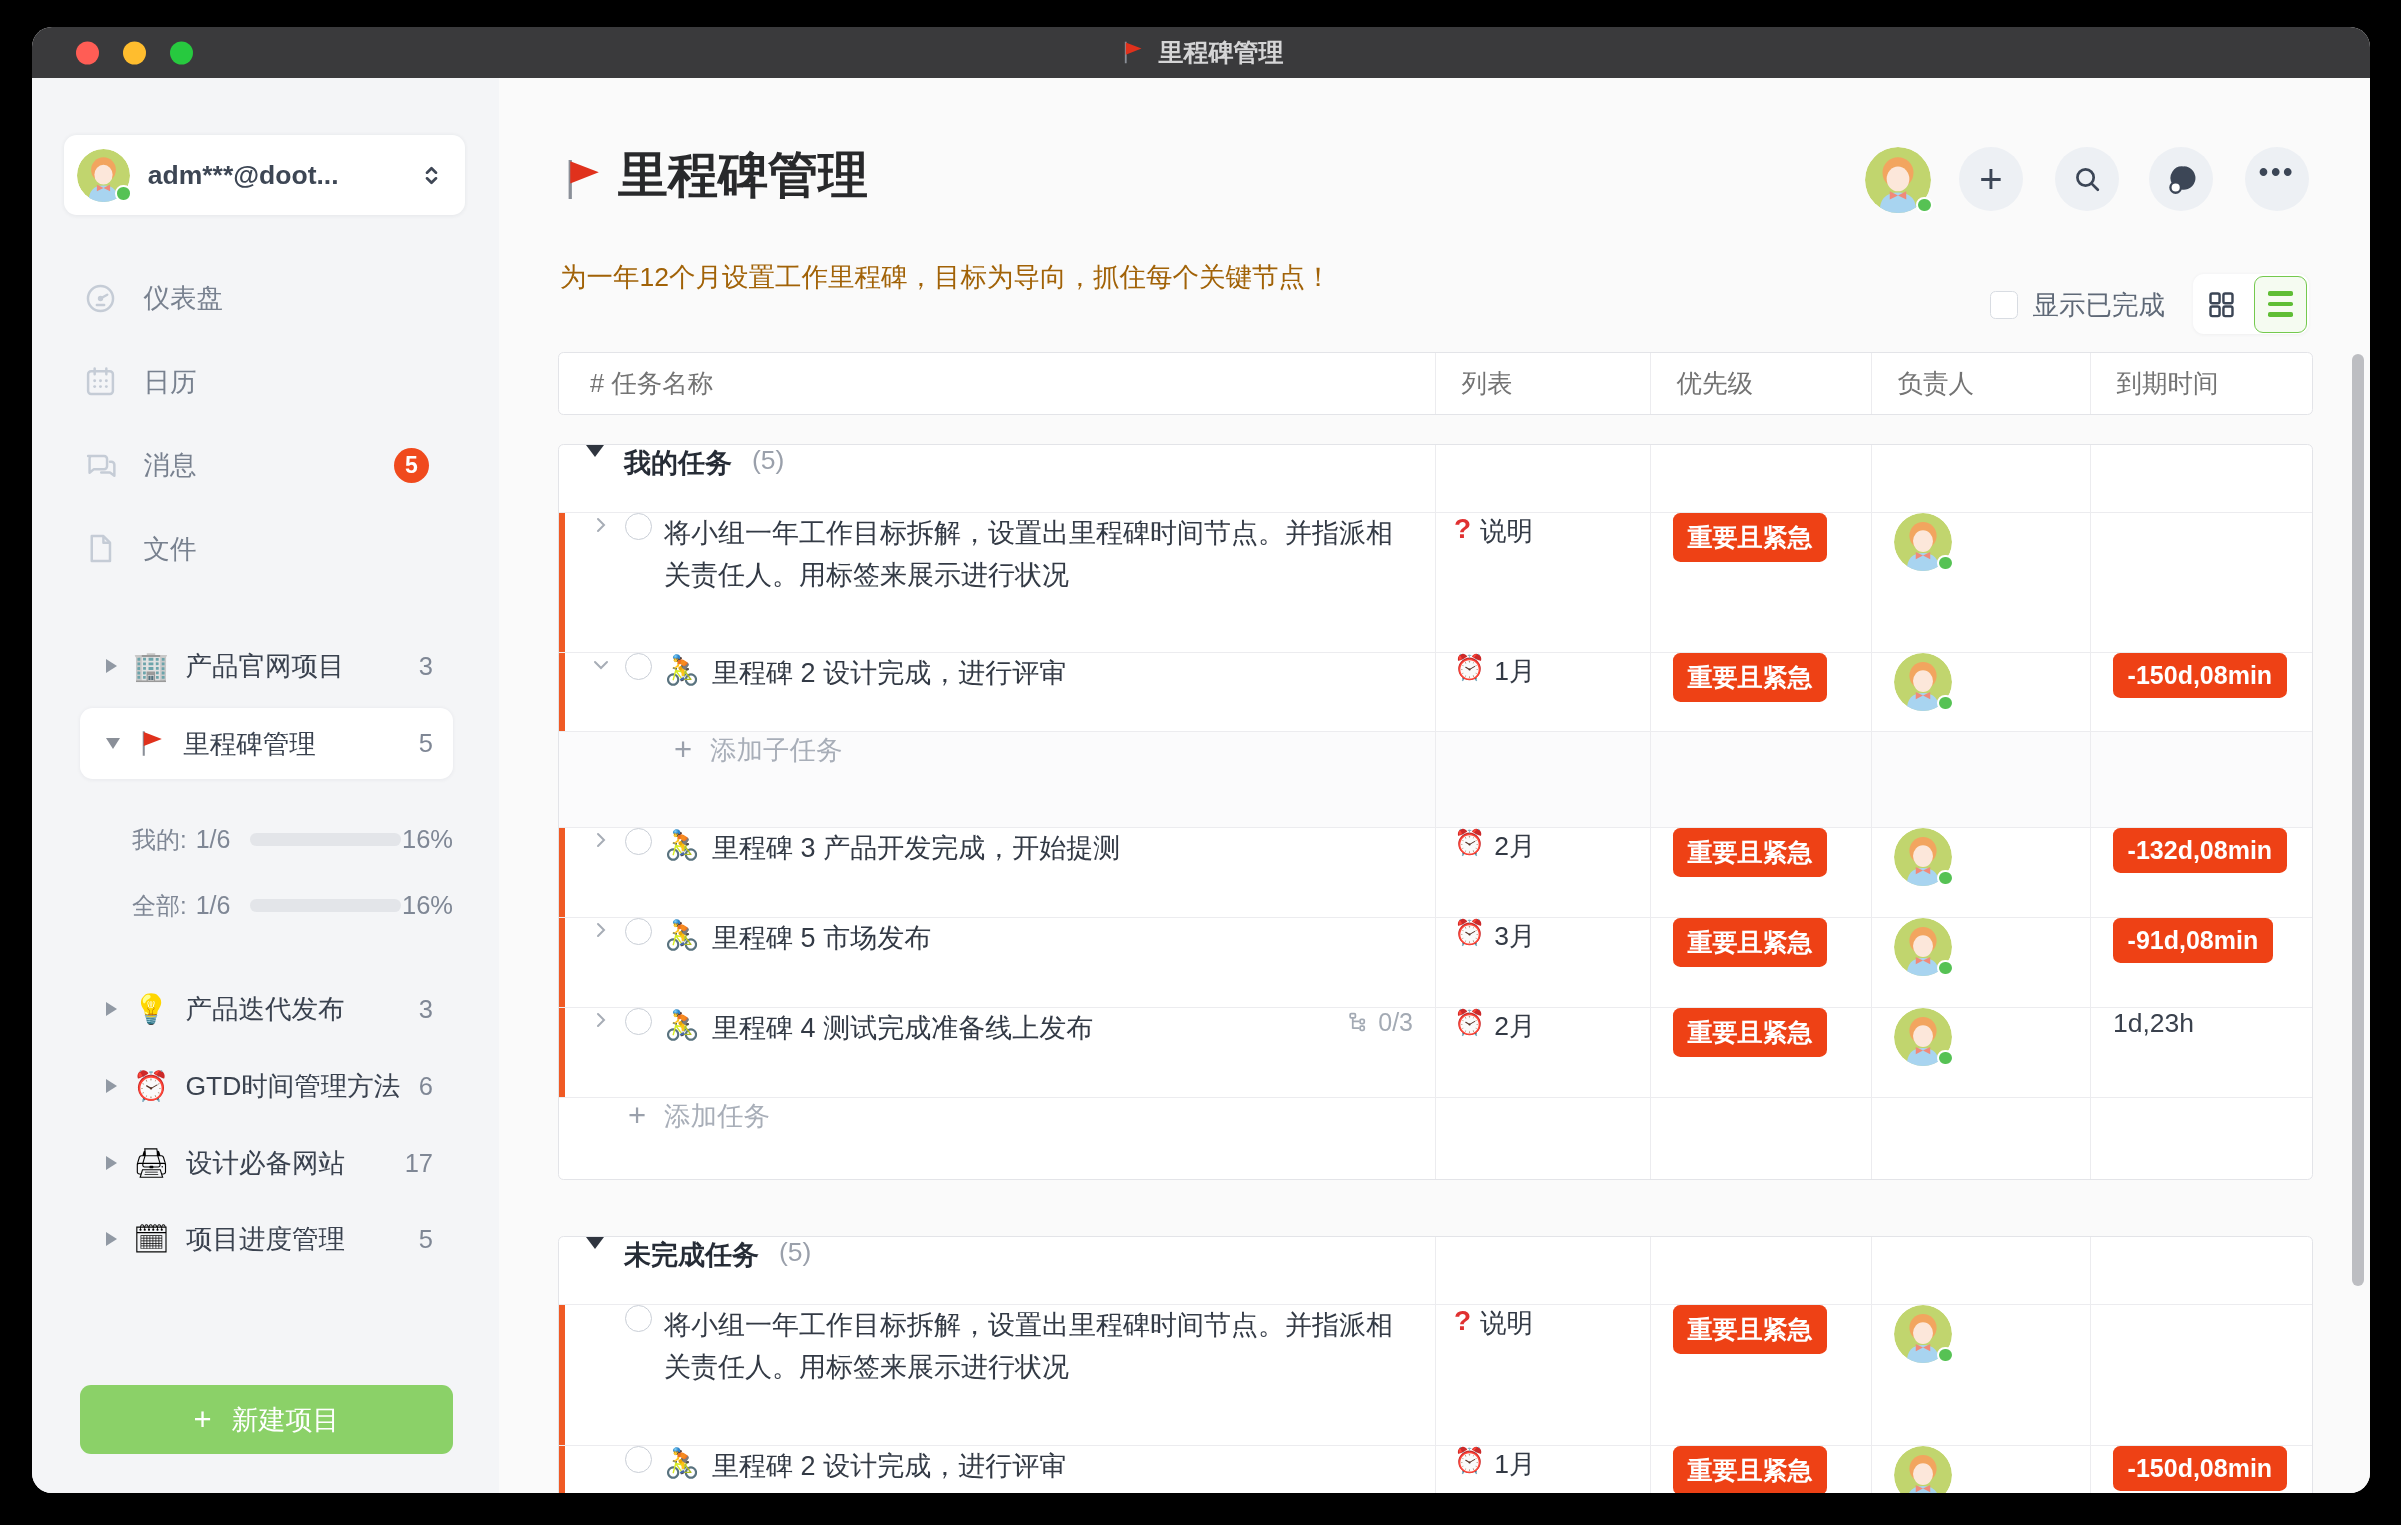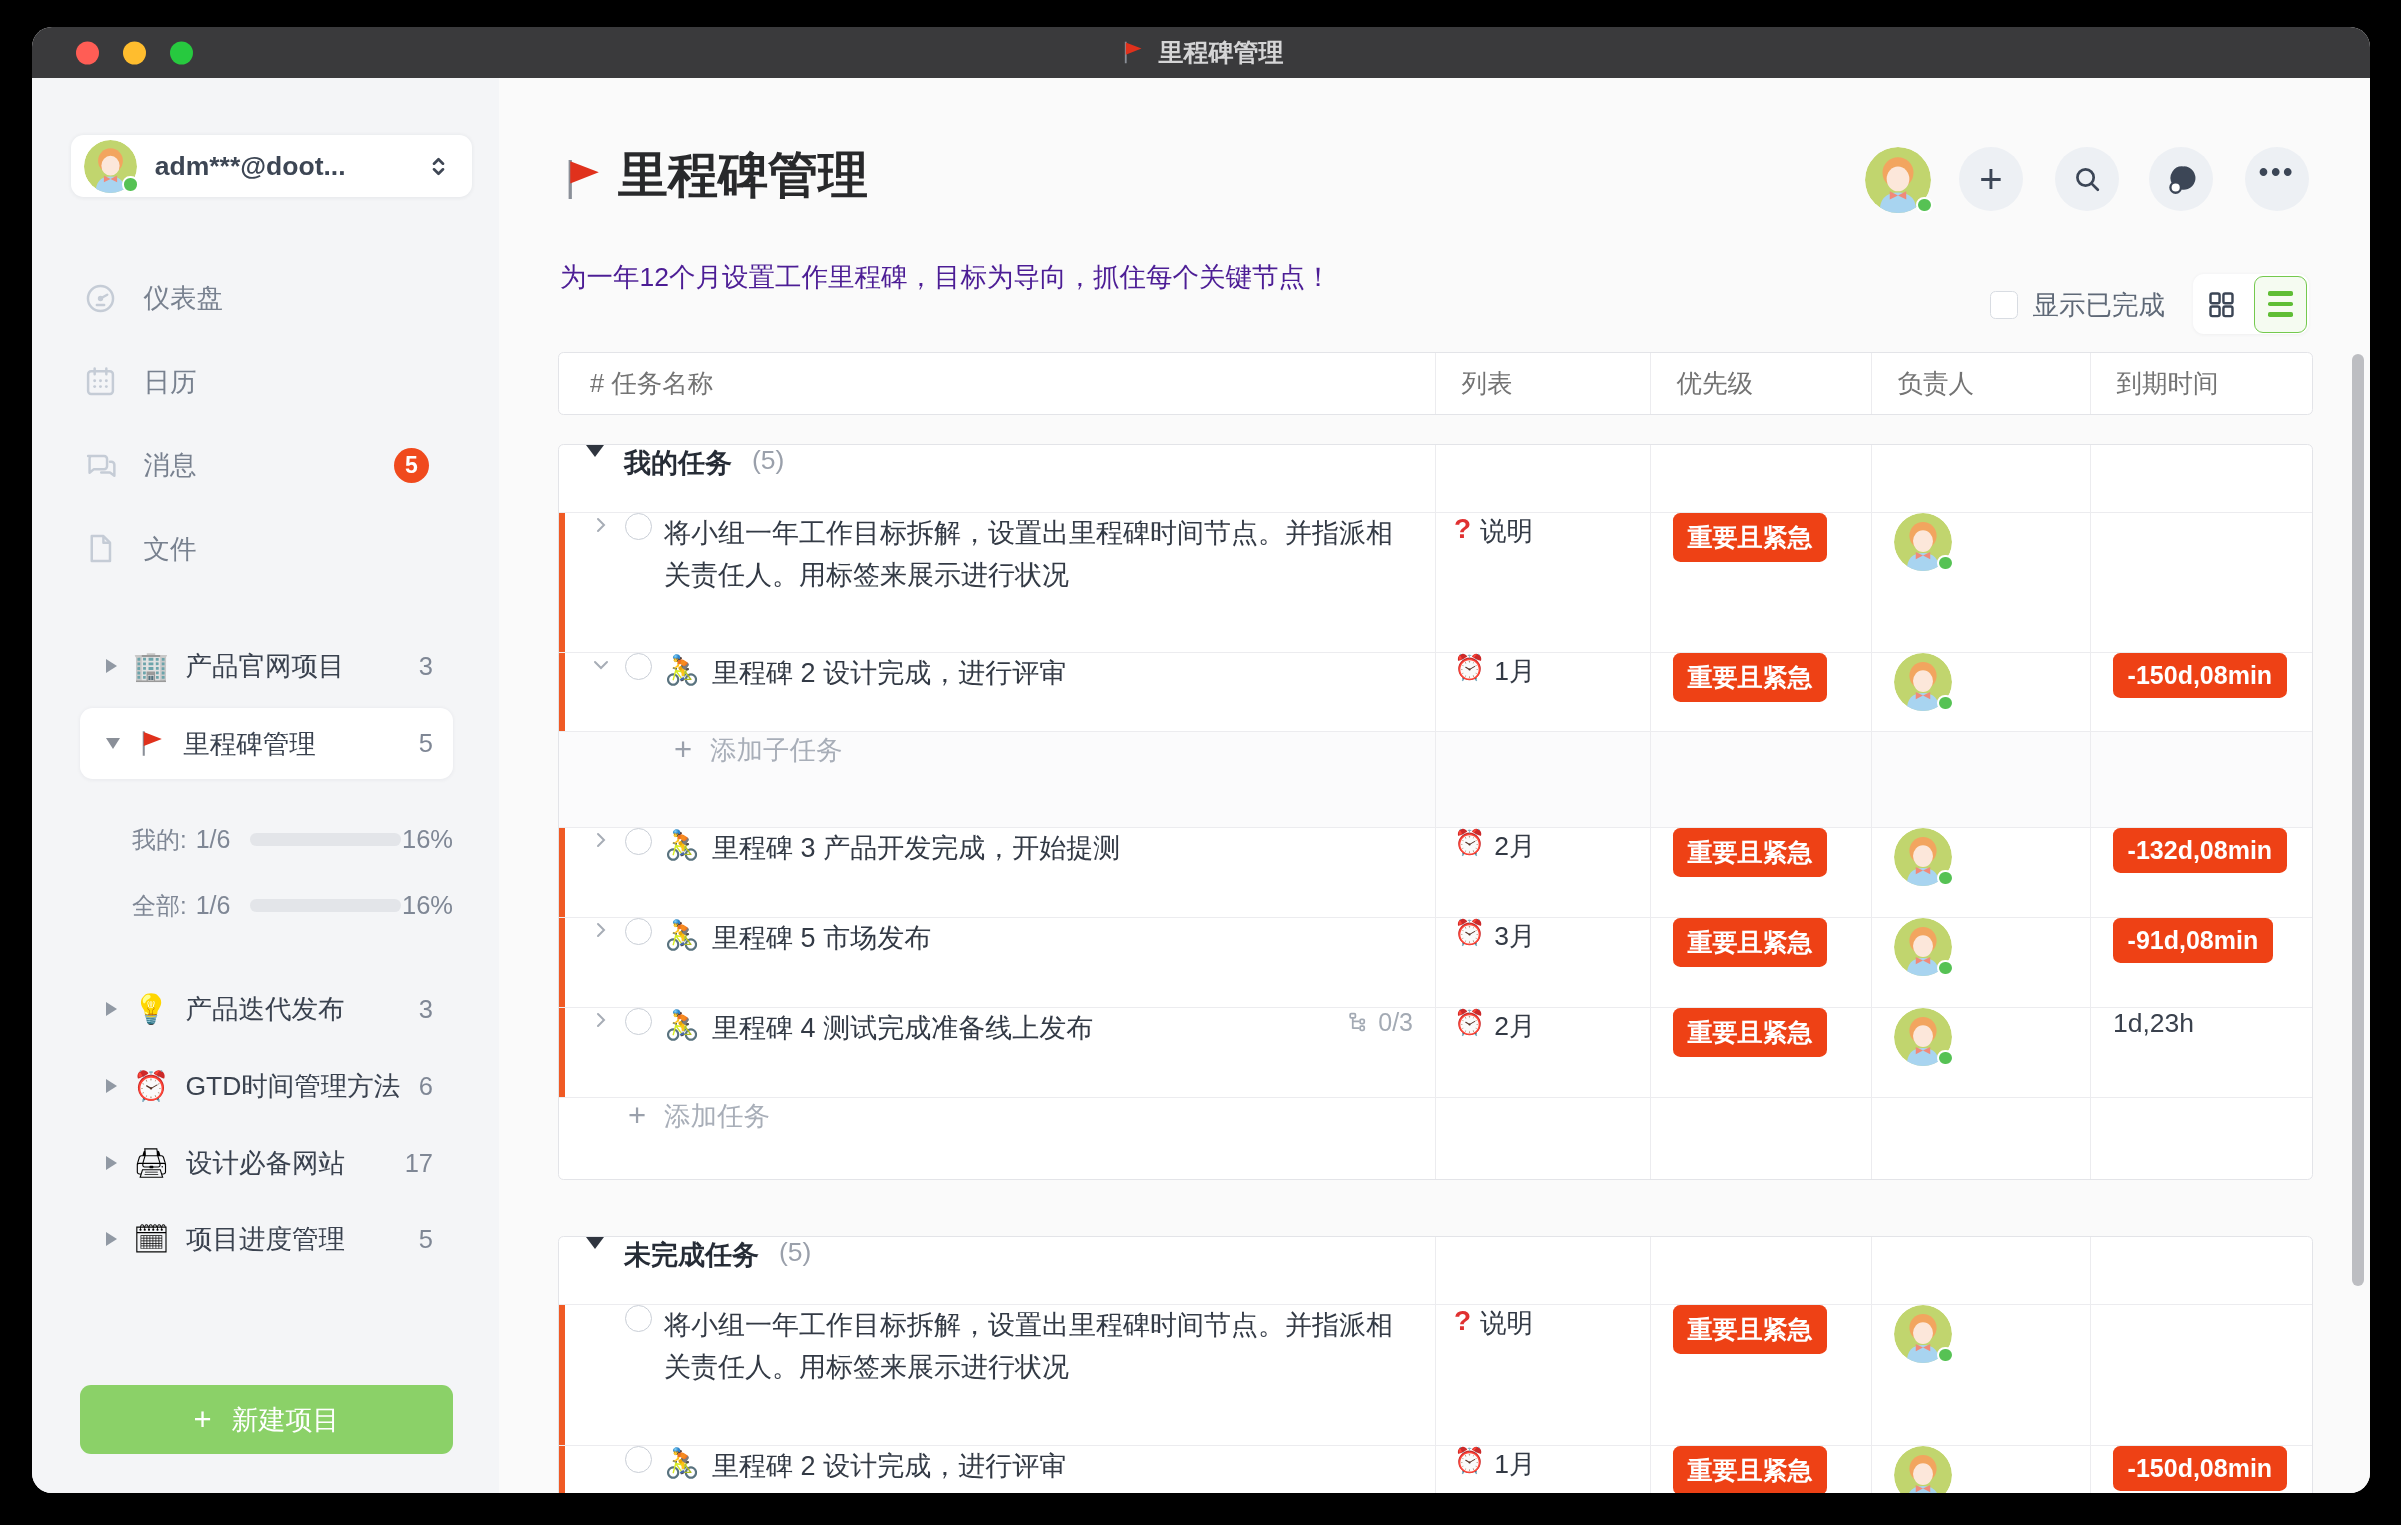--- a/index.html
+++ b/index.html
@@ -10,21 +10,21 @@
   .titlebar { position:relative; height:51px; background:#3a3a3c; display:flex; align-items:center; justify-content:center; gap:12.8px; }
   .traffic { position:absolute; left:44px; top:50%; transform:translateY(-50%); display:flex; gap:24px; }
   .tl { width:23px; height:23px; border-radius:50%; }
   .tl.red{ background:#ff5d55; } .tl.yellow{ background:#ffbd2e; } .tl.green{ background:#27c93f; }
   .titlebar .ttl { color:#d5d5d6; font-size:25px; font-weight:700; }
 
   .app { display:flex; height:1415px; }
 
   
   .sidebar { position:relative; width:467px; background:#f4f5f7; flex:none; }
-  .account { position:absolute; left:39px; top:57px; width:401px; height:62px; background:#fff; border-radius:12.8px; box-shadow:0 0.9px 4.6px rgba(30,40,60,.07); display:flex; align-items:center; padding:0 20px 0 12.8px; gap:18px;justify-content:space-between; }
+  .account { position:absolute; left:32px; top:57px; width:401px; height:80px; background:#fff; border-radius:12.8px; box-shadow:0 0.9px 4.6px rgba(30,40,60,.07); display:flex; align-items:center; padding:0 20px 0 12.8px; gap:18px;justify-content:space-between; }
   .account .name { font-size:26.5px; font-weight:700; color:#3d4654; flex:1; }
   .avatar { position:relative; flex:none; }
   .avatar svg { display:block; }
   .dot { position:absolute; right:-1.8px; bottom:0; width:16.4px; height:16.4px; border-radius:50%; background:#56c254; border:2.7px solid #fff; }
 
   .menu { position:absolute; left:28px; top:191px; width:401px; }
   .mitem { height:58px; margin-bottom:25.5px; display:flex; align-items:center; gap:25.5px; padding-left:23px; }
   .mitem .lbl { font-size:26.5px; color:#78818f; }
   .badge { margin-left:auto; margin-right:32px; width:35px; height:35px; border-radius:50%; background:#f04a1d; color:#fff; font-size:23px; font-weight:700; display:flex; align-items:center; justify-content:center; }
 
@@ -44,21 +44,21 @@
   .fill { height:100%; width:16%; border-radius:6.4px; background:#90d464; }
   .prog .pct { margin-left:auto; font-size:25.5px; color:#7f8795; }
 
   .newproj { position:absolute; left:48px; top:1307px; width:373px; height:69px; background:#8bd168; border:none; border-radius:11px; color:#fff; display:flex; align-items:center; justify-content:center; gap:20px; font-size:27px; cursor:pointer; }
   .newproj .plus { font-size:31px; font-weight:400; }
 
   
   .main { position:relative; flex:1; background:#fafafa; }
   .flag-big { position:absolute; left:59px; top:77px; }
   .page-title { position:absolute; left:119px; top:64px; font-size:50px; font-weight:800; color:#28292b; }
-  .subtitle { position:absolute; left:61px; top:181px; font-size:26.5px; color:#4c1d95; }
+  .subtitle { position:absolute; left:61px; top:181px; font-size:26.5px; color:#a16207; }
 
   .hava { position:absolute; left:1366px; top:69px; }
   .cbtn { position:absolute; top:69px; width:64px; height:64px; border-radius:50%; background:#edf0f4; display:flex; align-items:center; justify-content:center; color:#3c4656; }
   .cbtn.plus { left:1460px; font-size:40px; font-weight:300; }
   .cbtn.search { left:1556px; }
   .cbtn.chat { left:1650px; }
   .cbtn.more { left:1746px; font-size:27px; font-weight:700; letter-spacing:2.7px; padding-bottom:12.8px; }
 
   .chkrow { position:absolute; left:1491px; top:209px; display:flex; align-items:center; gap:14.6px; }
   .chk { width:28px; height:28px; border:1.8px solid #d8dce2; border-radius:5.5px; background:#fff; }

